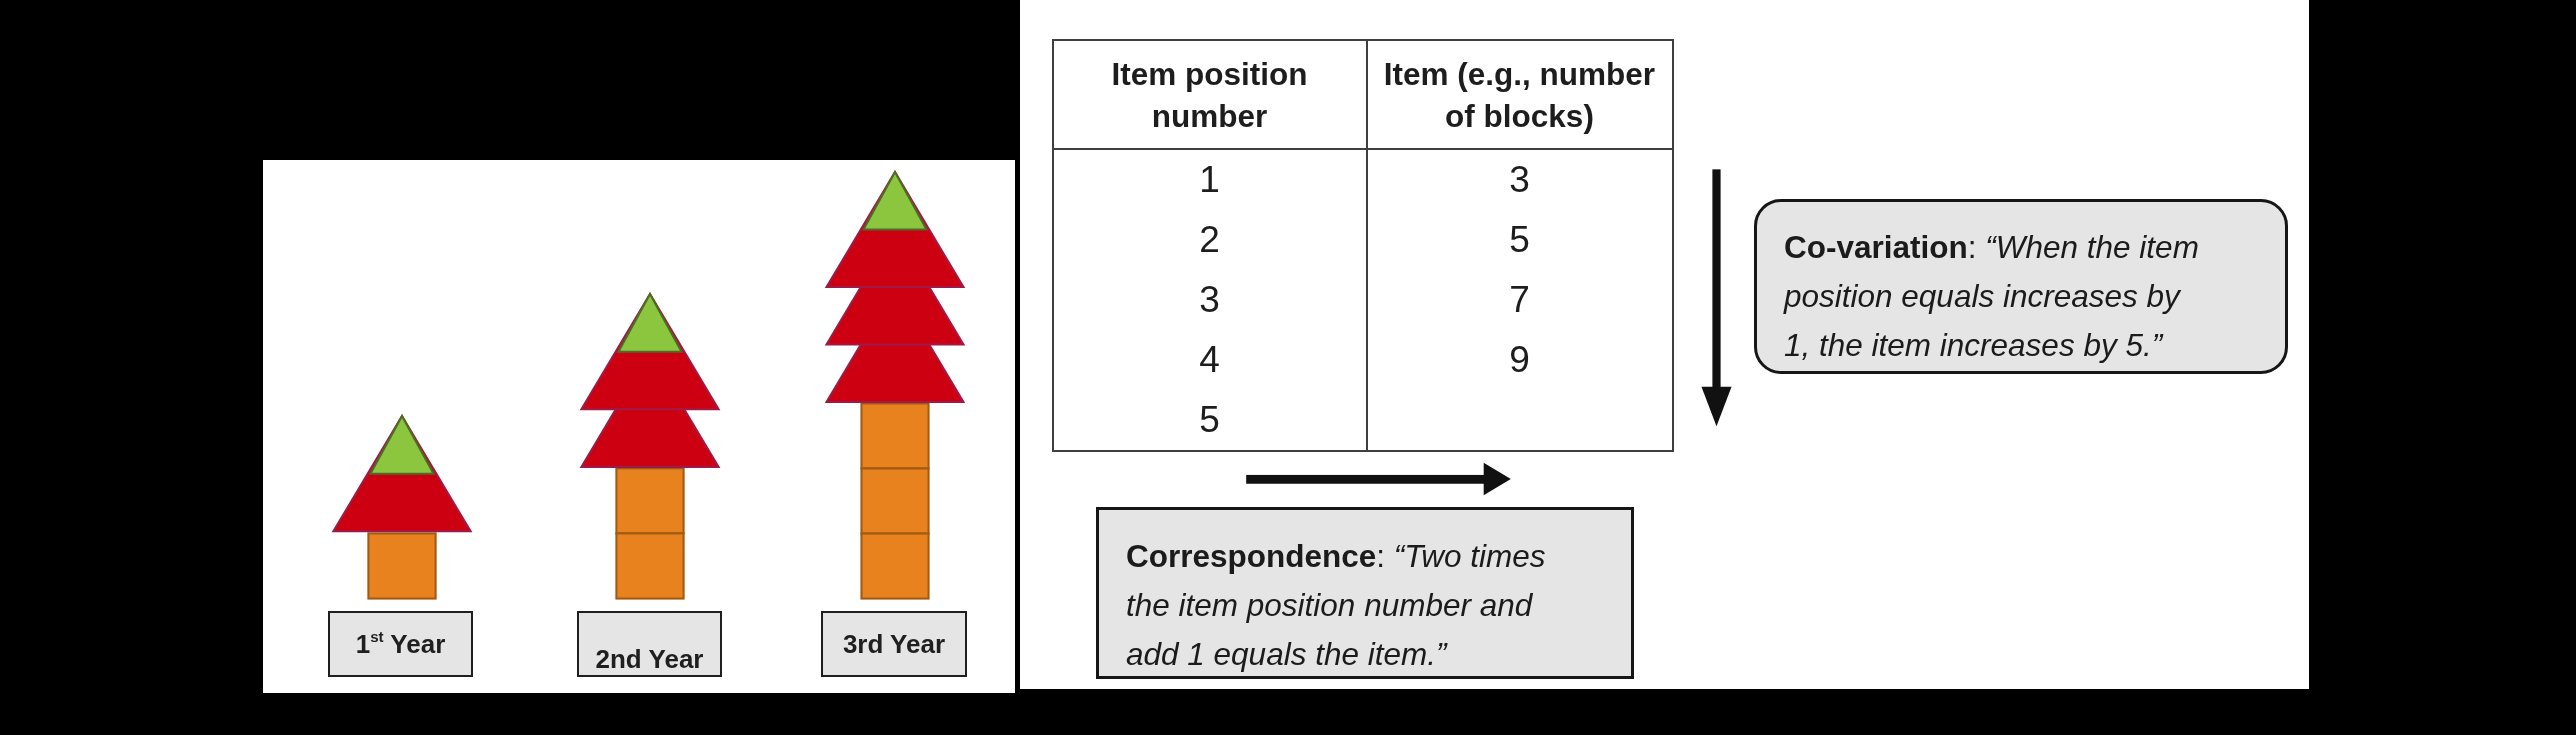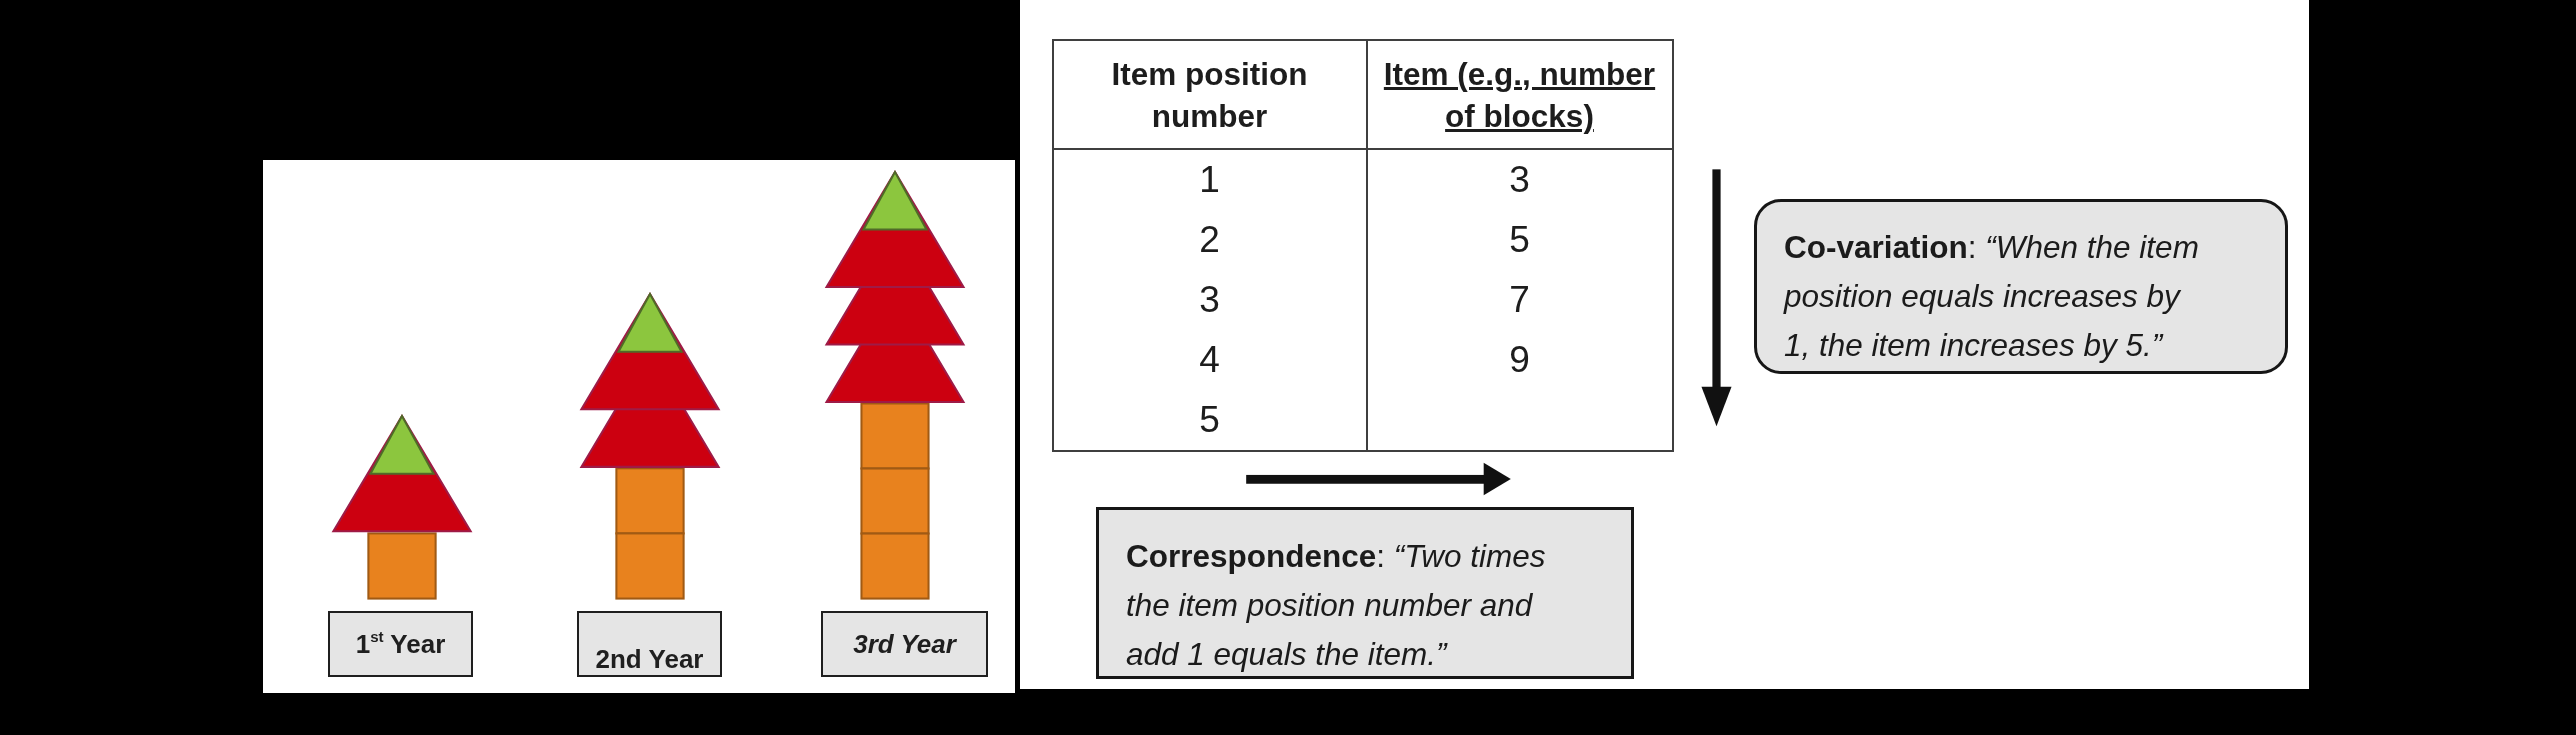--- a/index.html
+++ b/index.html
@@ -60,21 +60,21 @@
   }
   .year-box sup{
     font-size:0.58em;
     line-height:0;
     position:relative;
     top:-0.05em;
     vertical-align:super;
   }
   .yb1{left:65px;width:145px;}
   .yb2{left:314px;width:145px;align-items:flex-end;}
-  .yb3{left:558px;width:167px;font-style:italic;}
+  .yb3{left:558px;width:146px;}
 
   
   .table-panel{
     position:absolute;
     left:1020px; top:0;
     width:1289px; height:689px;
     background:var(--panel);
   }
 
   .ptable{
@@ -96,21 +96,21 @@
     color:#1d1d1d;
   }
   .ptable .c1{border-right:2.1px solid var(--table-border);}
   .ptable .th{
     font-weight:bold;
     font-size:31.5px;
     line-height:42px;
     border-bottom:2.7px solid var(--table-border);
     padding:0 31px;
   }
-  .ptable .th.c2{padding:0 6.9px;text-decoration:underline;}
+  .ptable .th.c2{padding:0 6.9px;}
 
   .arrow-svg{position:absolute;}
   .arrow-svg .stroke{fill:var(--arrow);}
 
   .callout{
     position:absolute;
     background:var(--callout-bg);
     border:3.4px solid var(--callout-border);
     font-size:31.5px;
     line-height:49px;

